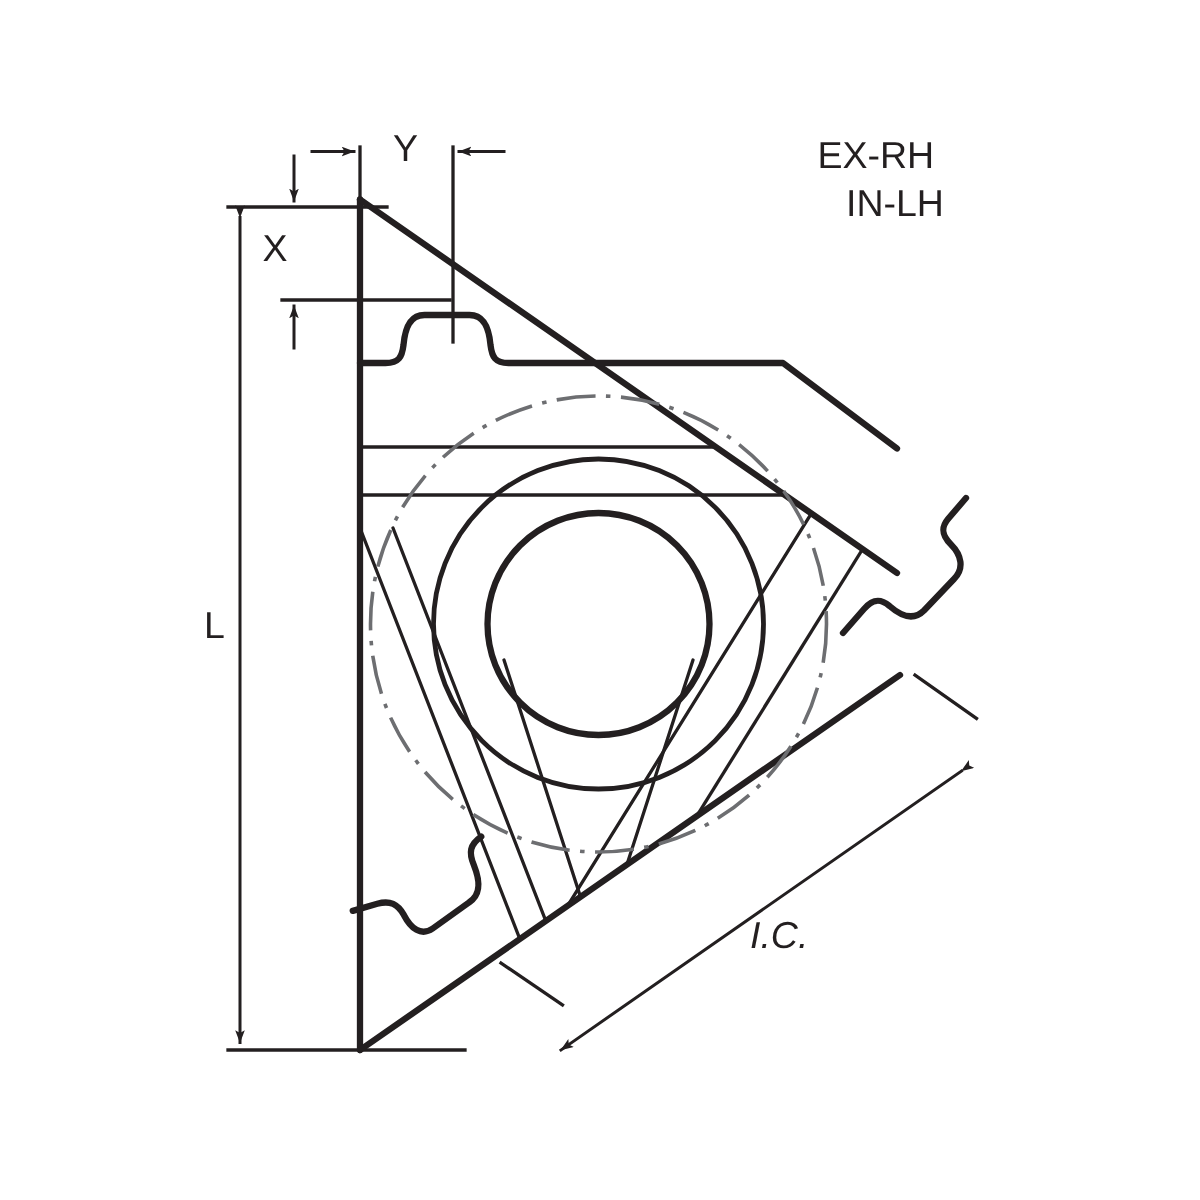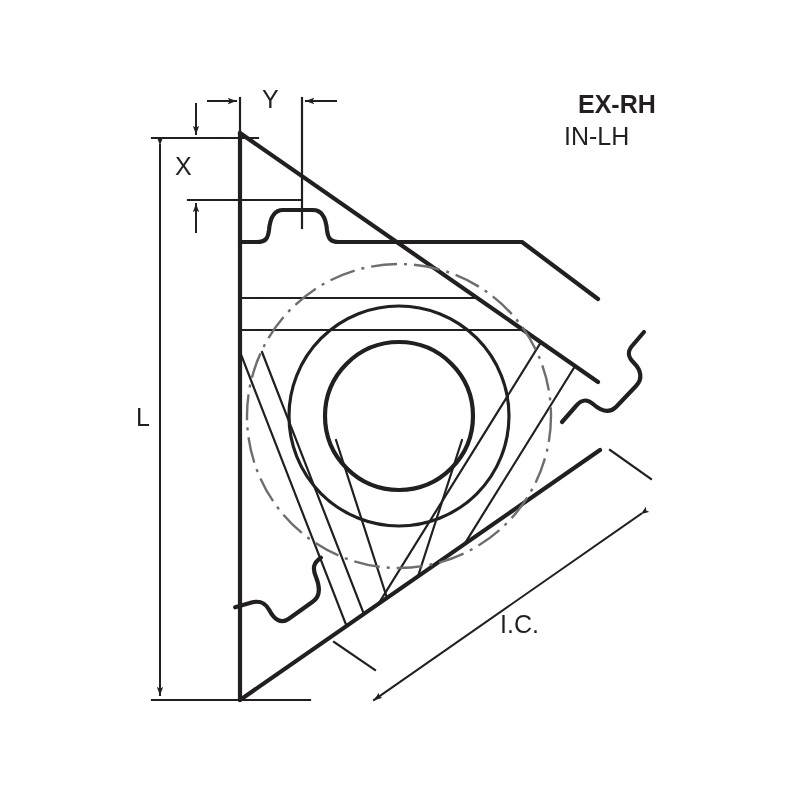--- a/index.html
+++ b/index.html
@@ -13,21 +13,21 @@
   #drawing{position:absolute;left:0;top:0;width:800px;height:800px;}
   .lbl{
     position:absolute;
     color:#231f20;
     font-family:"Liberation Sans", sans-serif;
     white-space:pre;
     user-select:none;
   }
   .lbl-dim{font-size:25px;}
   .lbl-code{font-size:25px;line-height:32px;font-weight:400;}
-  .lbl-ic{font-size:25px;}
+  .lbl-ic{font-size:25px;font-style:italic;}
 </style>
 </head>
 <body>
 
 <div id="stage">
 
   <svg id="drawing" viewBox="0 0 800 800">
     <defs>
       <marker id="ah" markerWidth="9" markerHeight="9" refX="8.2" refY="3.2" orient="auto" markerUnits="userSpaceOnUse">
         <path d="M0,0 L8.6,3.2 L0,6.4 L1.9,3.2 Z" fill="#231f20"></path>
@@ -124,17 +124,17 @@
   </svg>
 
   <div class="lbl lbl-dim" style="left:175px;top:152px;">X</div>
 
   <div class="lbl lbl-dim" style="left:262px;top:85px;">Y</div>
 
   <div class="lbl lbl-dim" style="left:136px;top:403px;">L</div>
 
   <div class="lbl lbl-ic" style="left:500px;top:610px;">I.C.</div>
 
-  <div class="lbl lbl-code" style="left:578px;top:88px;font-weight:bold;">EX-RH</div>
+  <div class="lbl lbl-code" style="left:545px;top:88px;">EX-RH</div>
 
   <div class="lbl lbl-code" style="left:564px;top:120px;">IN-LH</div>
 
 </div>
 
 </body></html>

